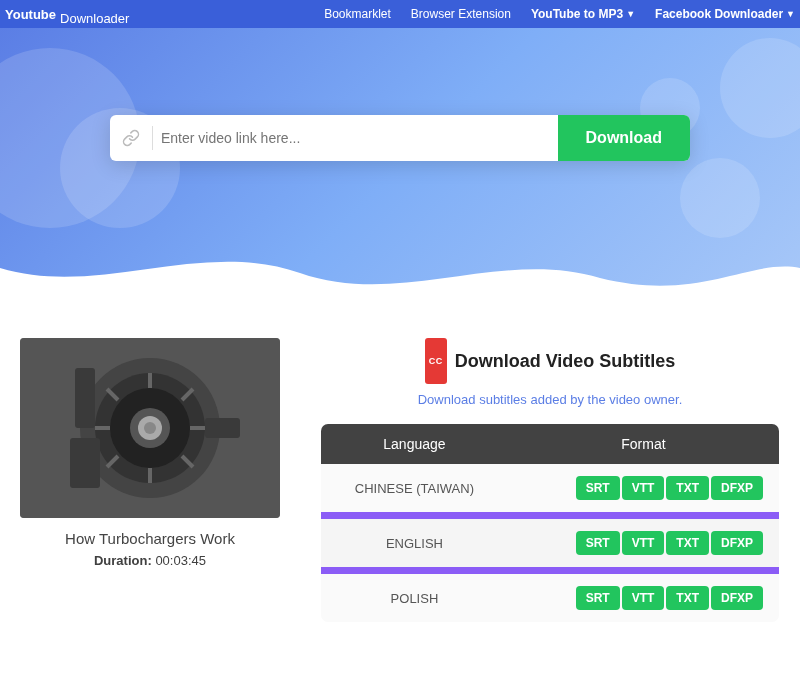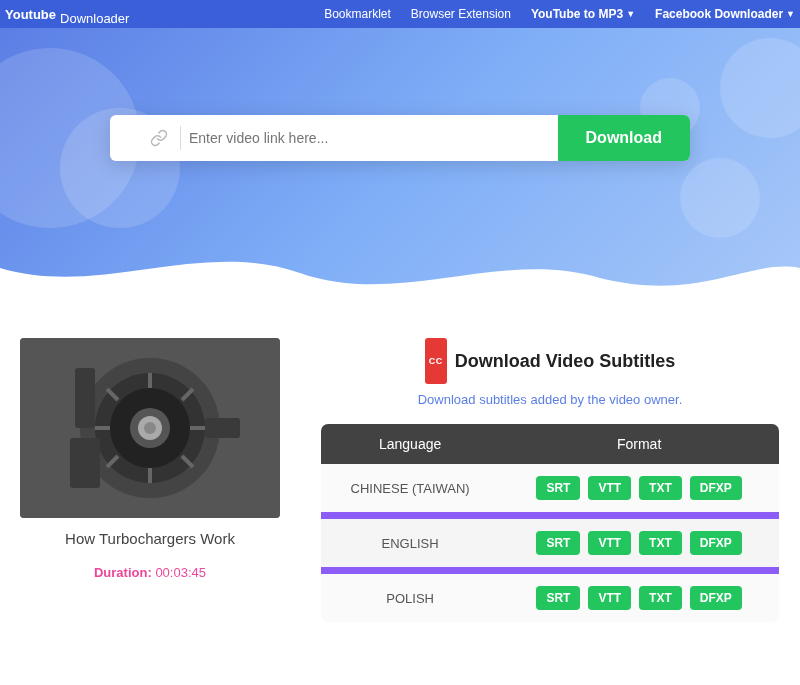--- a/index.html
+++ b/index.html
@@ -81,21 +81,20 @@
       display: flex;
       align-items: center;
       background: #fff;
       border-radius: 6px;
       width: 580px;
       max-width: 90vw;
       overflow: hidden;
       box-shadow: 0 4px 20px rgba(0,0,0,0.15);
       z-index: 2;
       position: relative;
-      padding-left: 28px;
     }
     .search-icon-wrap {
       padding: 0 12px;
       display: flex;
       align-items: center;
       color: #bbb;
       font-size: 18px;
     }
     .search-divider {
       width: 1px;
@@ -158,23 +157,23 @@
     .turbo-svg {
       width: 100%;
       height: 100%;
     }
     .video-title {
       margin-top: 12px;
       font-size: 15px;
       color: #444;
     }
     .video-duration {
-      margin-top: 18px;
-      font-size: 13px;
-      color: #ec4899;
+      margin-top: 6px;
+      font-size: 13px;
+      color: #404040;
     }
     .duration-label { font-weight: bold; }
 
     
     .subtitles-panel {
       flex: 1;
     }
     .subtitles-heading {
       display: flex;
       align-items: center;
@@ -222,22 +221,22 @@
       text-align: center;
       font-size: 13px;
       color: #555;
       border-bottom: 7px solid #8b5cf6;
       background: #fafafa;
     }
     .table-row:last-child td { border-bottom: none; }
     .table-row:nth-child(even) td { background: #f5f5f5; }
     .format-buttons {
       display: flex;
-      gap: 8px;
-      justify-content: center;
+      gap: 2px;
+      justify-content: flex-end;
     }
     .fmt-btn {
       background: #22c55e;
       color: #fff;
       border: none;
       border-radius: 4px;
       padding: 5px 10px;
       font-size: 12px;
       font-weight: bold;
       cursor: pointer;

